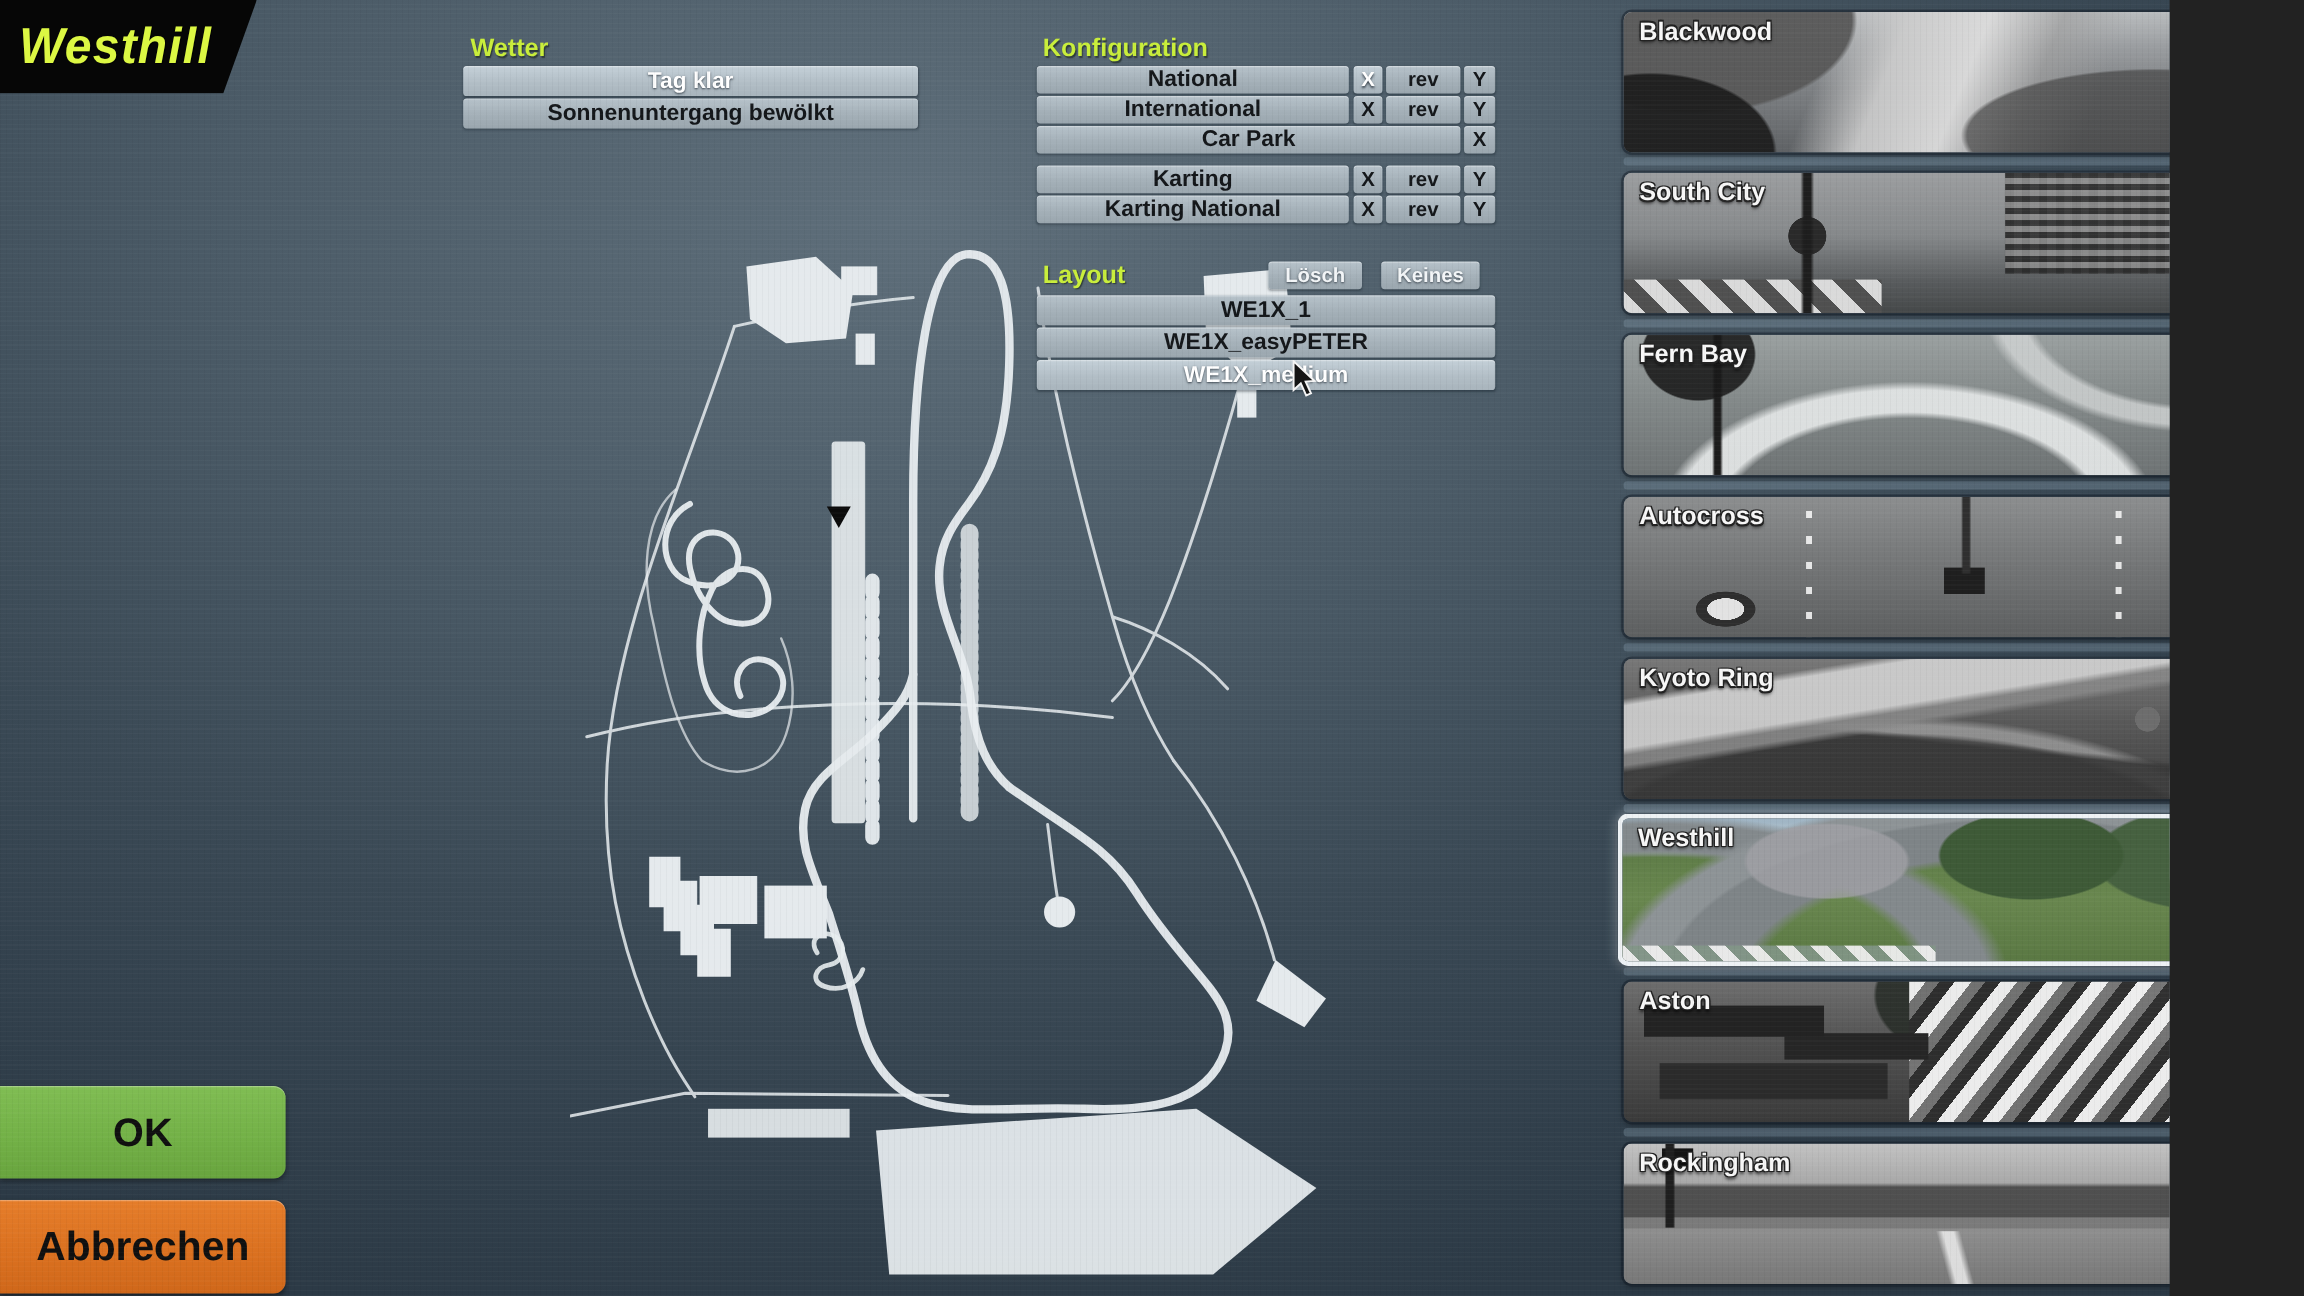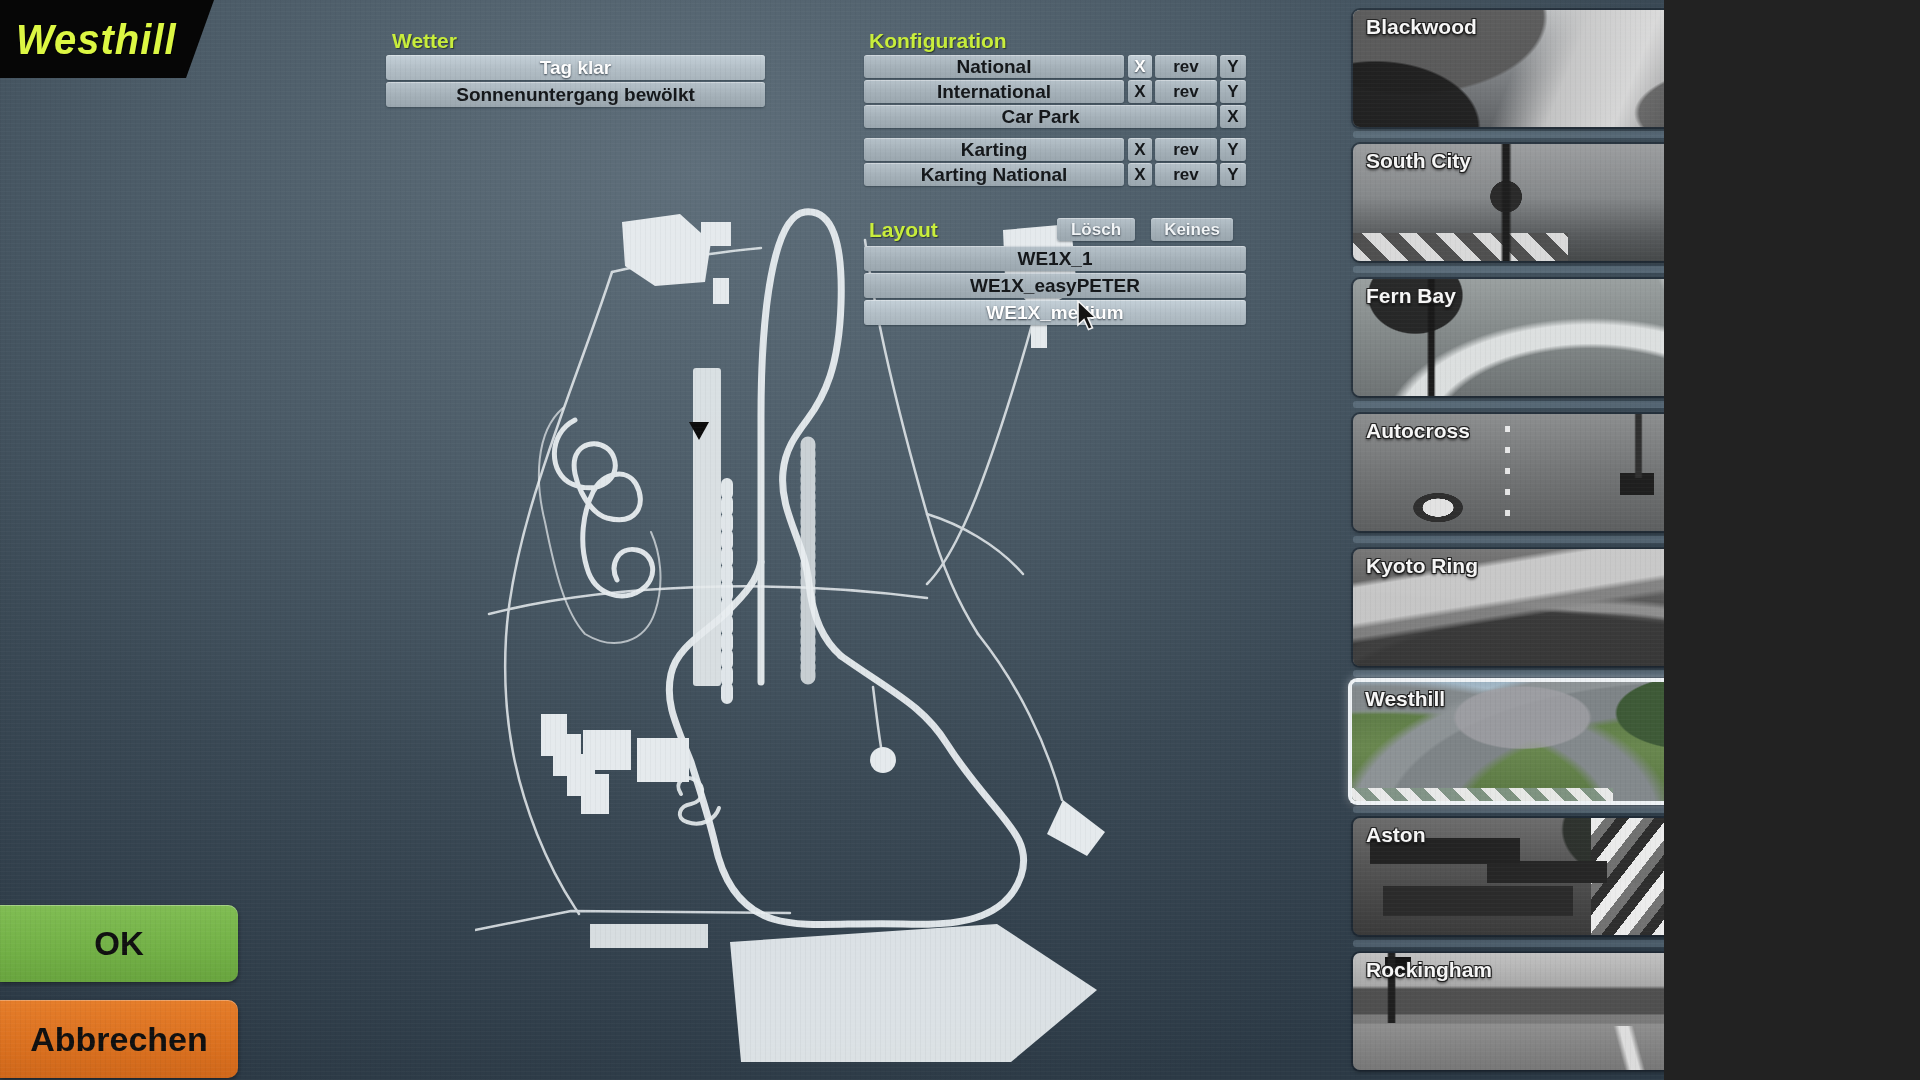--- a/index.html
+++ b/index.html
@@ -1,18 +1,18 @@
 <!DOCTYPE html>
 <html><head>
 <meta charset="utf-8">
 <style>
   html,body{margin:0;padding:0;background:#222;}
   *{box-sizing:border-box;}
   .screen{
-    position:relative;width:1664px;height:1080px;overflow:hidden;
+    position:relative;width:1808px;height:1080px;overflow:hidden;
     font-family:"Liberation Sans",sans-serif;
     background:
       radial-gradient(1500px 950px at 42% 16%, #5f6f7b 0%, #4b5b67 38%, #3a4955 66%, #2c3a46 100%);
   }
   .screen::after{
     content:"";position:absolute;inset:0;pointer-events:none;
     background:
       repeating-linear-gradient(0deg, rgba(255,255,255,.025) 0 1px, transparent 1px 4px),
       repeating-linear-gradient(90deg, rgba(0,0,0,.03) 0 1px, transparent 1px 5px);
   }

